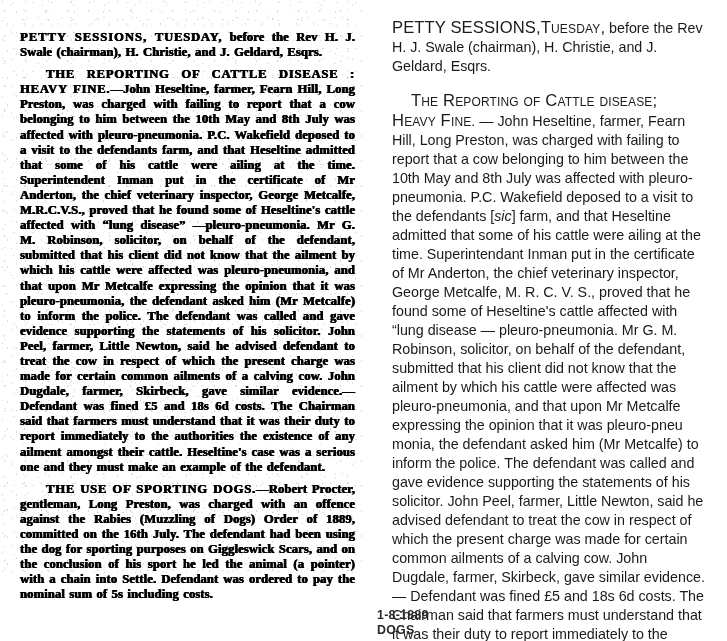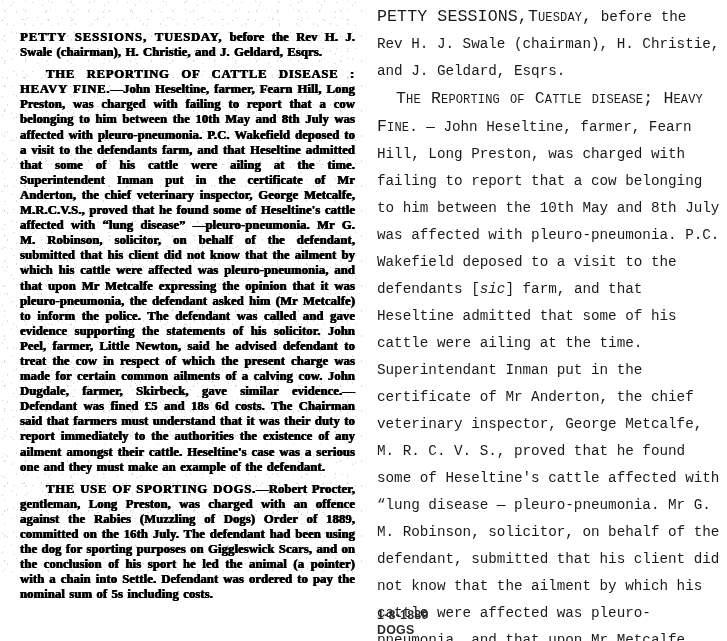--- a/index.html
+++ b/index.html
@@ -99,27 +99,26 @@
     background: #ffffff;
     overflow: hidden;
   }
   #transcript-inner {
     position: absolute;
     left: 14px;
     top: 3px;
     width: 343px;
   }
   .tr-p {
-    margin: 0;
+    margin: 15px;
     font-size: 14.3px;
-    line-height: 27px;
+    line-height: 19px;
     color: #1a1a1a;
     text-align: left;
     letter-spacing: -0.02px;
-    font-family: Liberation Mono, monospace;
   }
   .tr-p.indent {
     text-indent: 19px;
   }
   .tr-caps {
     font-size: 16.6px;
     letter-spacing: 0.1px;
   }
   .tr-sc {
     font-variant: small-caps;

